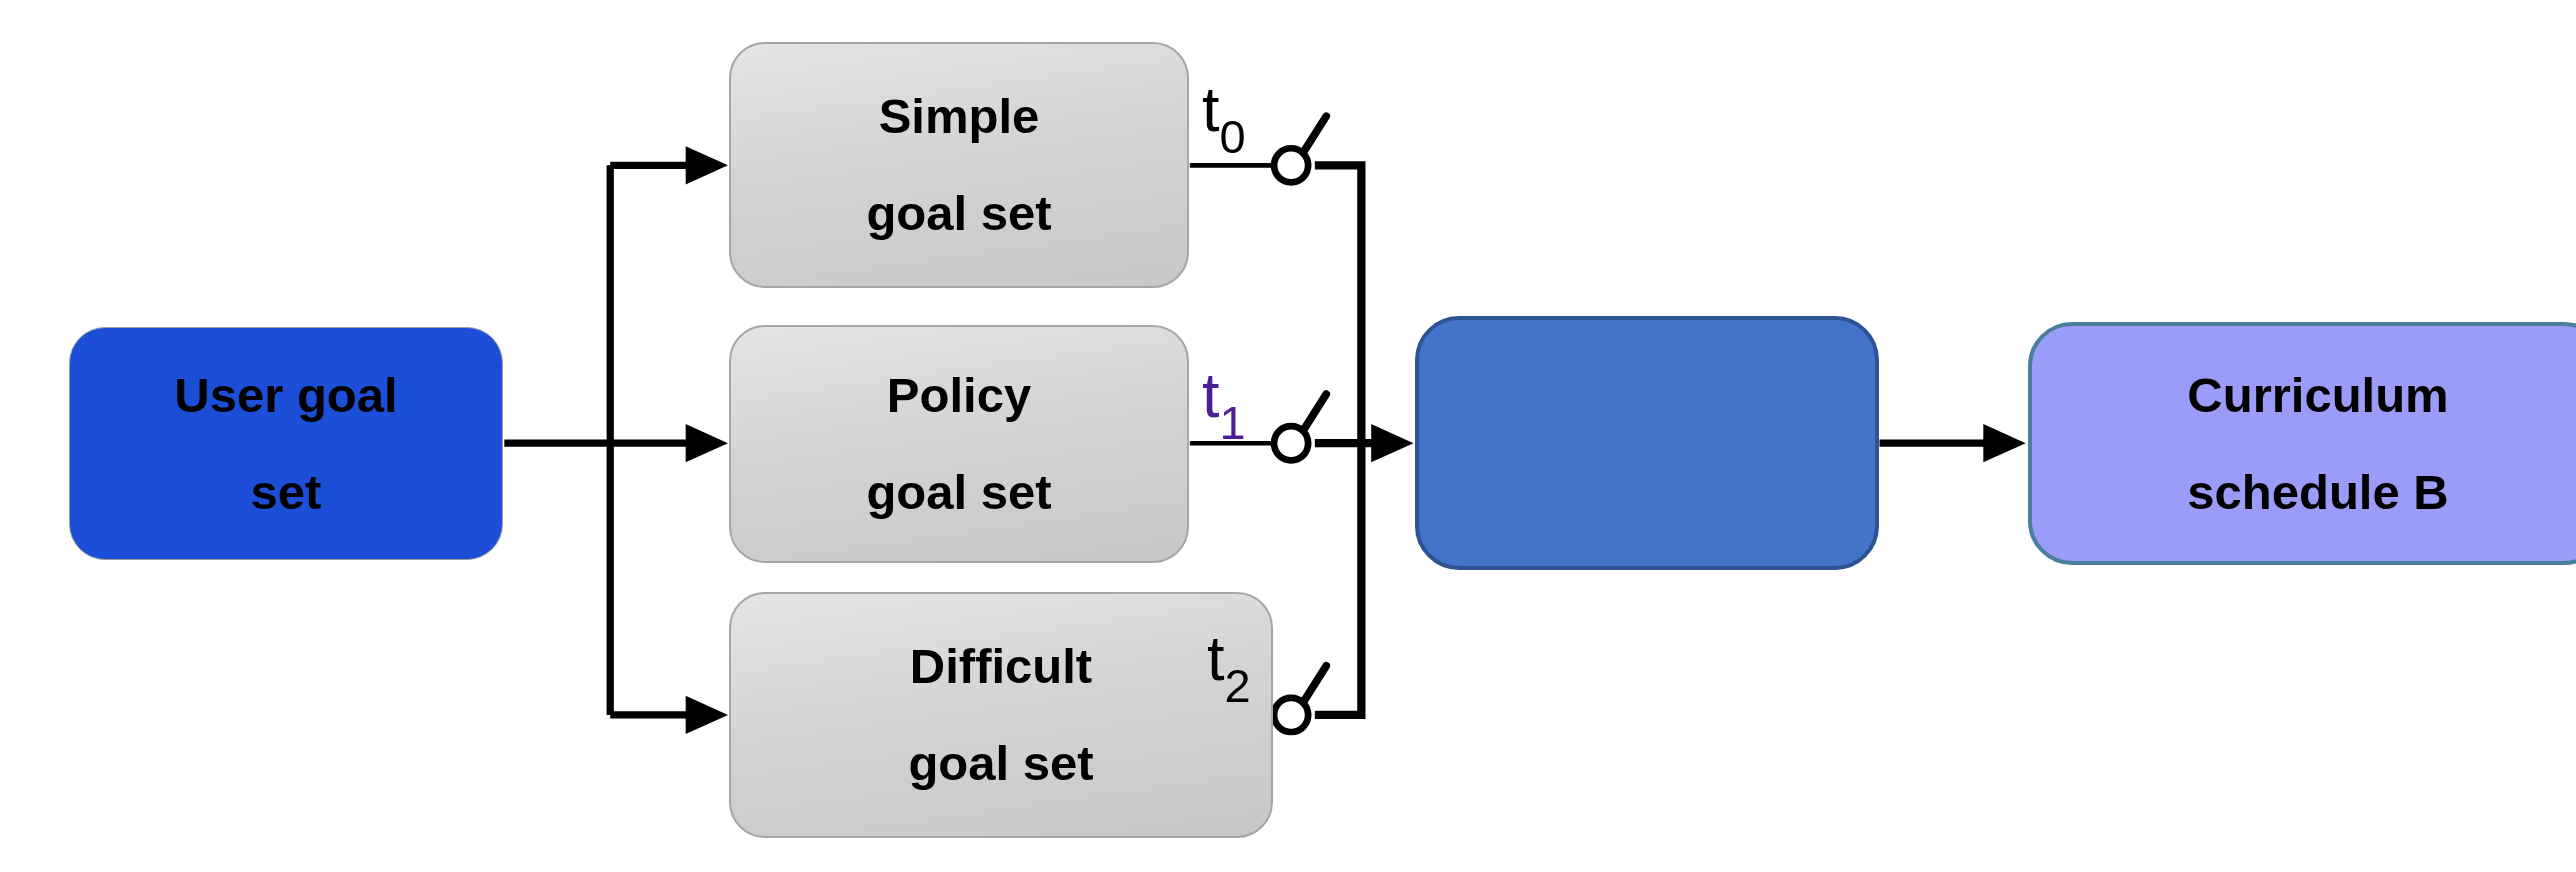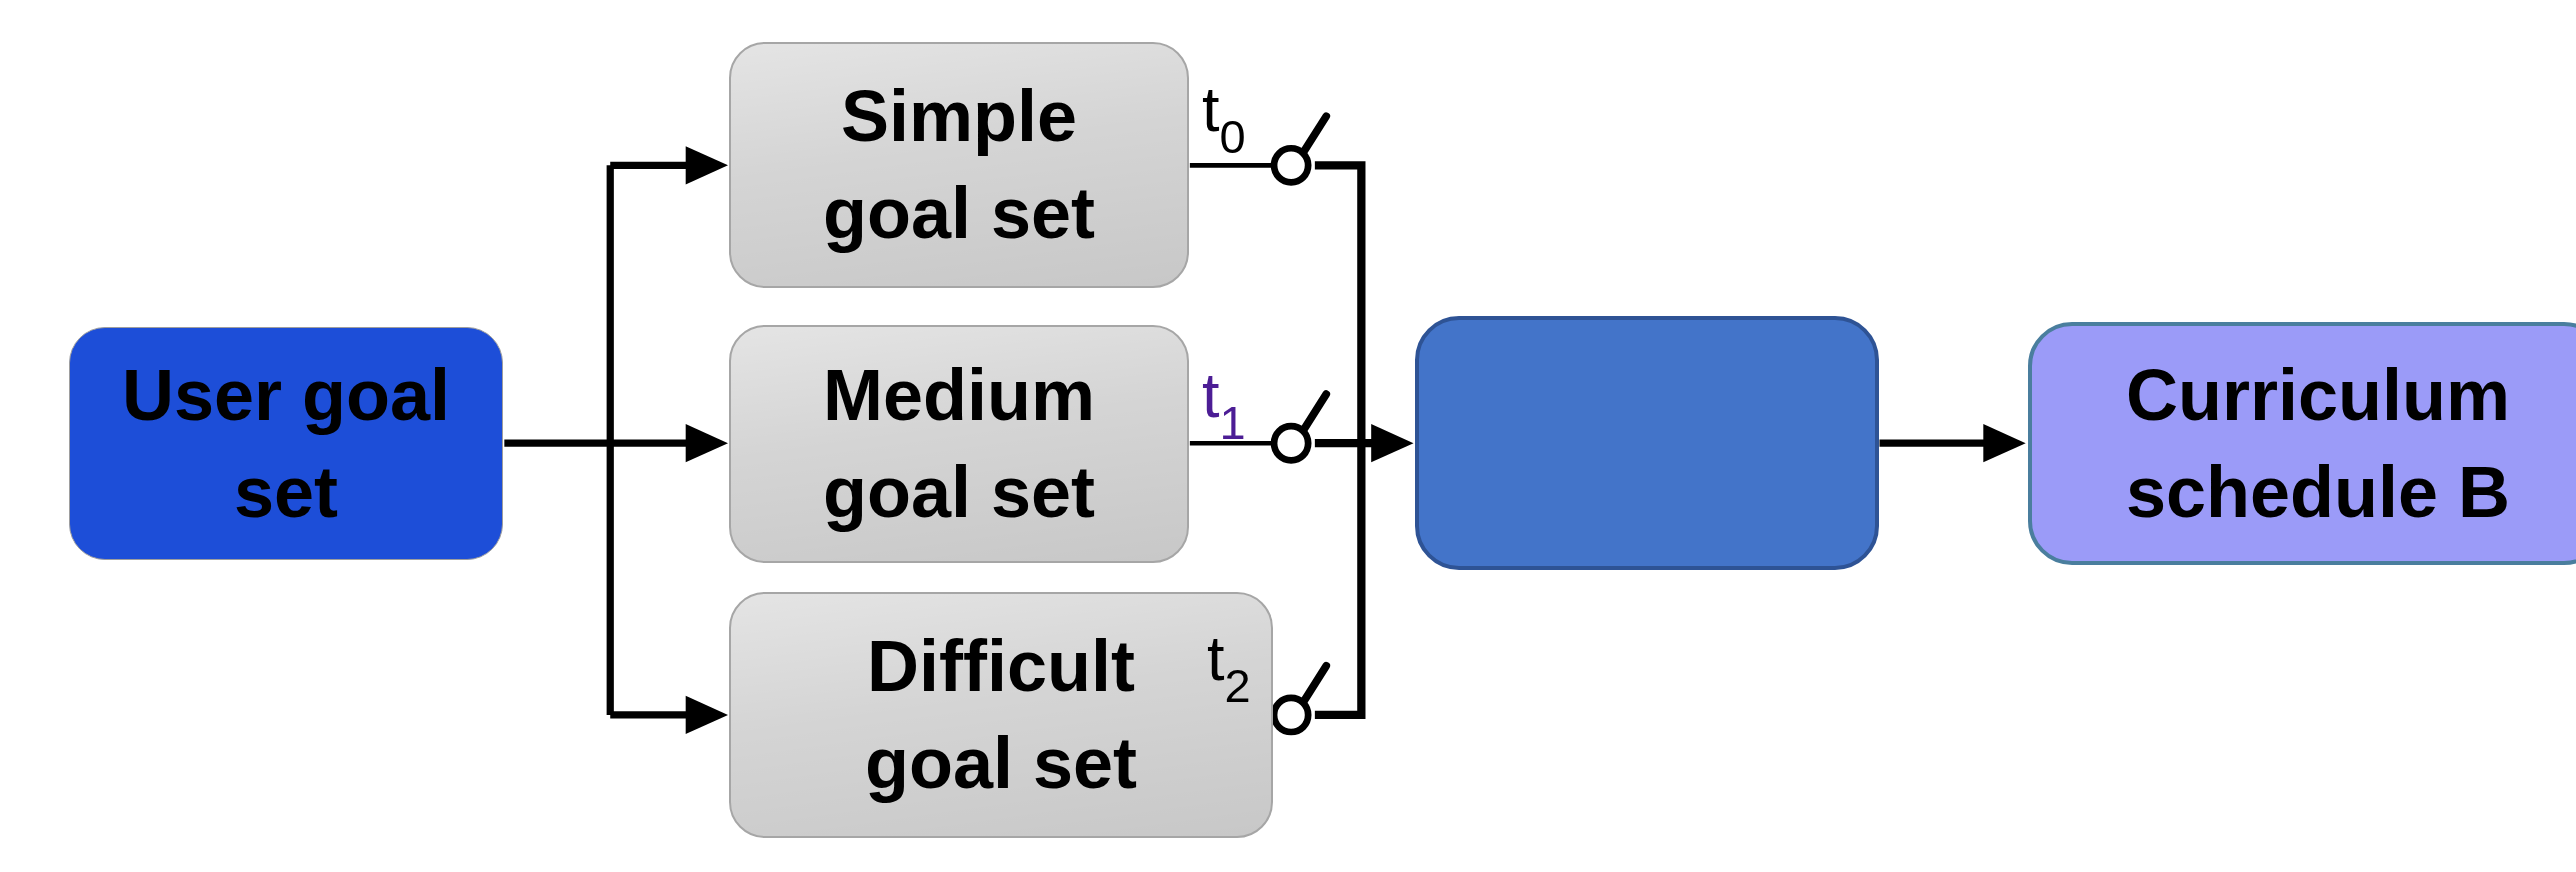--- a/index.html
+++ b/index.html
@@ -7,21 +7,21 @@
   #canvas{position:relative;width:2576px;height:872px;background:#ffffff;}
   #wires{position:absolute;left:0;top:0;}
   .w9{fill:none;stroke-width:9px;}
   .w14{fill:none;stroke-width:14px;}
   .w16{fill:none;stroke-width:16px;}
   .head{stroke:none;}
   .sw-circle{fill:#ffffff;stroke-width:13px;}
   .lever{fill:none;stroke-width:15px;stroke-linecap:round;}
   .node{
     position:absolute;display:flex;flex-direction:column;align-items:center;justify-content:center;
-    text-align:center;font-weight:bold;font-size:72px;line-height:97px;color:#000;
+    text-align:center;font-weight:bold;font-size:49px;line-height:97px;color:#000;
     box-sizing:border-box;
   }
   .node span{display:block;}
   .node-gray{
     border:2.1px solid #a6a6a6;border-radius:36px;
     background-image:linear-gradient(172deg, rgba(255,255,255,.38), rgba(255,255,255,0) 45%, rgba(0,0,0,.06));
   }
   .node-user{border:1.6px solid #9e9e9e;border-radius:36px;}
   .node-accent{border:4.1px solid;border-radius:44px;}
   .tlabel{position:absolute;font-size:63px;line-height:1;font-weight:400;color:#000;}
@@ -76,21 +76,21 @@
     <span>User goal</span>
     <span>set</span>
   </div>
 
   <div class="node node-gray" style="left: 729px; top: 42px; width: 460px; height: 246px; background-color: rgb(212, 212, 212); border-color: rgb(166, 166, 166);">
     <span>Simple</span>
     <span>goal set</span>
   </div>
 
   <div class="node node-gray" style="left: 729px; top: 325px; width: 460px; height: 238px; background-color: rgb(212, 212, 212); border-color: rgb(166, 166, 166);">
-    <span>Medium</span>
+    <span>Policy</span>
     <span>goal set</span>
   </div>
 
   <div class="node node-gray" style="left: 729px; top: 592px; width: 544px; height: 246px; background-color: rgb(212, 212, 212); border-color: rgb(166, 166, 166);">
     <span>Difficult</span>
     <span>goal set</span>
   </div>
 
   <div class="node node-accent" style="left: 1415px; top: 316px; width: 464px; height: 254px; background-color: rgb(67, 116, 201); border-color: rgb(46, 83, 149);">
   </div>

